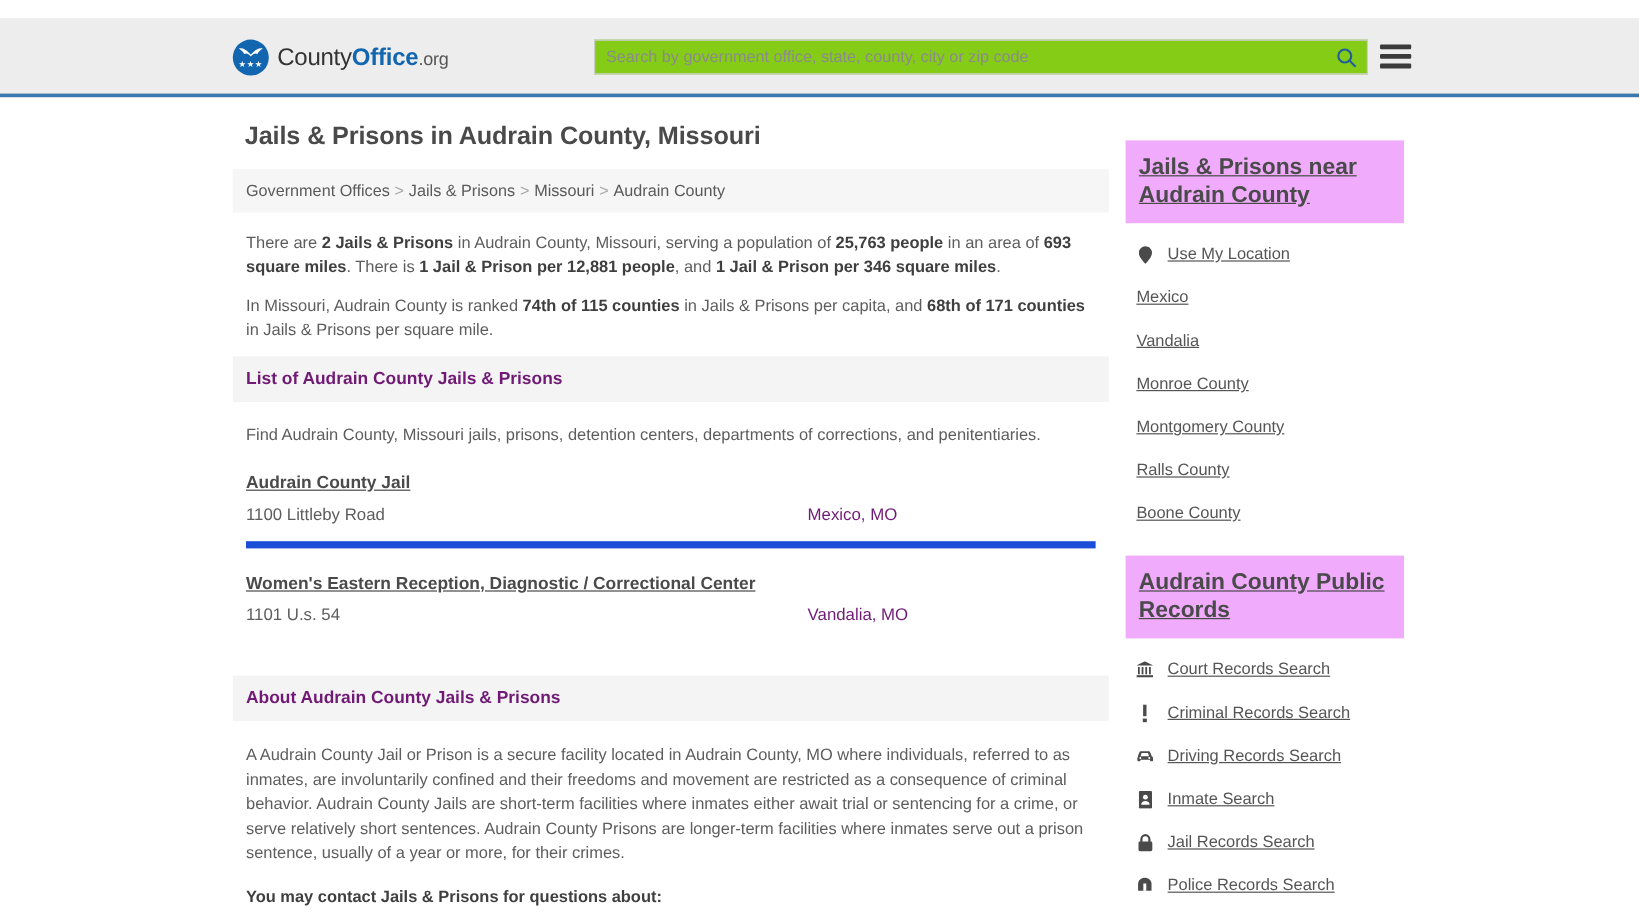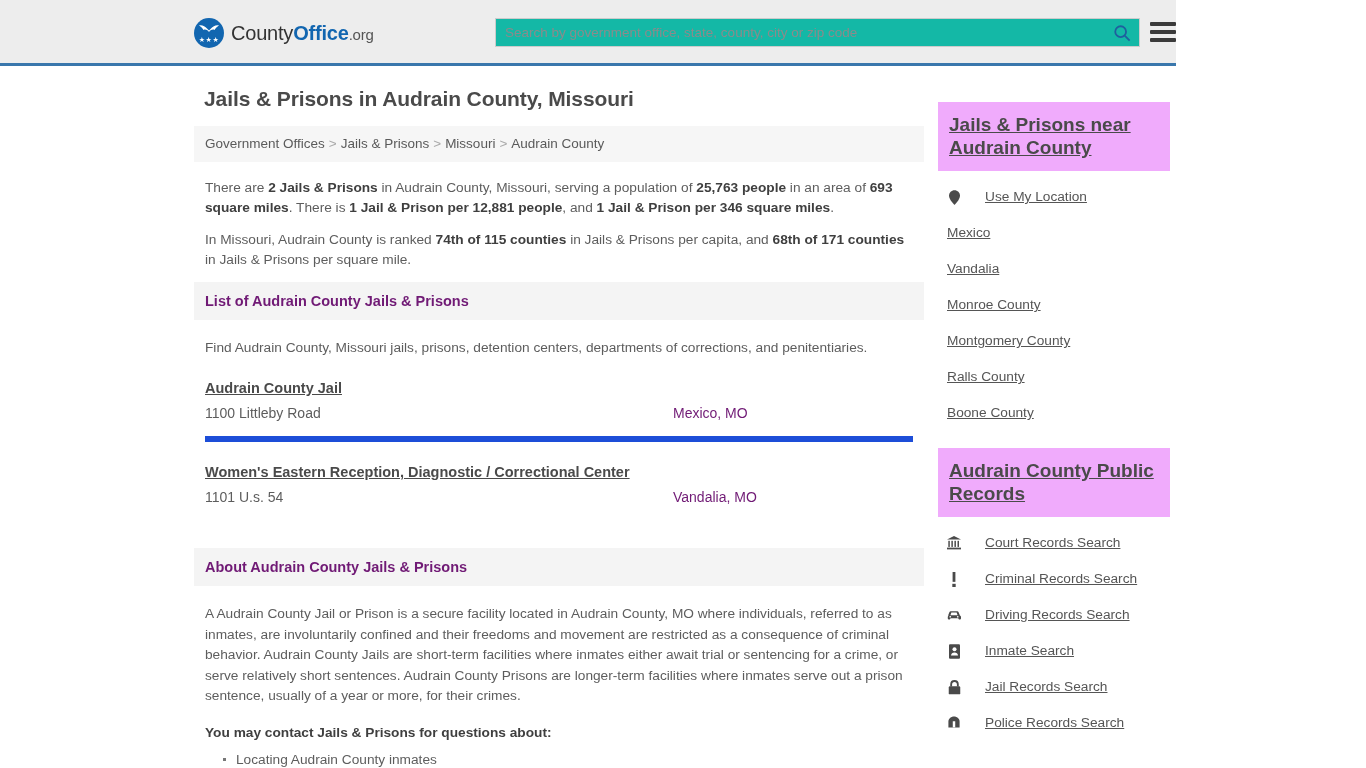--- a/index.html
+++ b/index.html
@@ -8,24 +8,25 @@
     width: 1366px; height: 768px;
     overflow: hidden;
     background: #ffffff;
     font-family: "Liberation Sans", sans-serif;
     color: #555555;
   }
 
   
   .site-header {
     position: relative;
-    width: 1176px;
+    width: 1366px;
     height: 66px;
     background: #ededed;
     border-bottom: 3px solid #3a77ac;
+    margin-top: 15px;
   }
   .logo-wrap {
     position: absolute;
     left: 194px;
     top: 18px;
     display: flex;
     align-items: center;
     gap: 7px;
     text-decoration: none;
   }
@@ -59,21 +60,21 @@
   .logo-text .t1 { color: #333333; }
   .logo-text .t2 { color: #1266b0; font-weight: bold; }
   .logo-text .t3 { color: #555555; font-size: 15px; }
 
   .search-wrap {
     position: absolute;
     left: 495px;
     top: 18px;
     width: 645px;
     height: 29px;
-    background: #14b8a6;
+    background: #84cc16;
     border: 1px solid #cccccc;
     display: flex;
     align-items: center;
   }
   .search-input {
     flex: 1;
     border: none;
     outline: none;
     height: 27px;
     padding: 0 9px;
@@ -266,21 +267,21 @@
     color: #4a4a4a;
     line-height: 23px;
     text-decoration: underline;
   }
   .side-links {
     padding: 8px 0 0 0;
   }
   .side-link {
     display: flex;
     align-items: center;
-    gap: 24px;
+    gap: 12px;
     padding: 9px 0 9px 9px;
     font-size: 13.7px;
     line-height: 18px;
     color: #555555;
     cursor: pointer;
   }
   .side-link .lbl {
     text-decoration: underline;
     color: #555555;
   }

